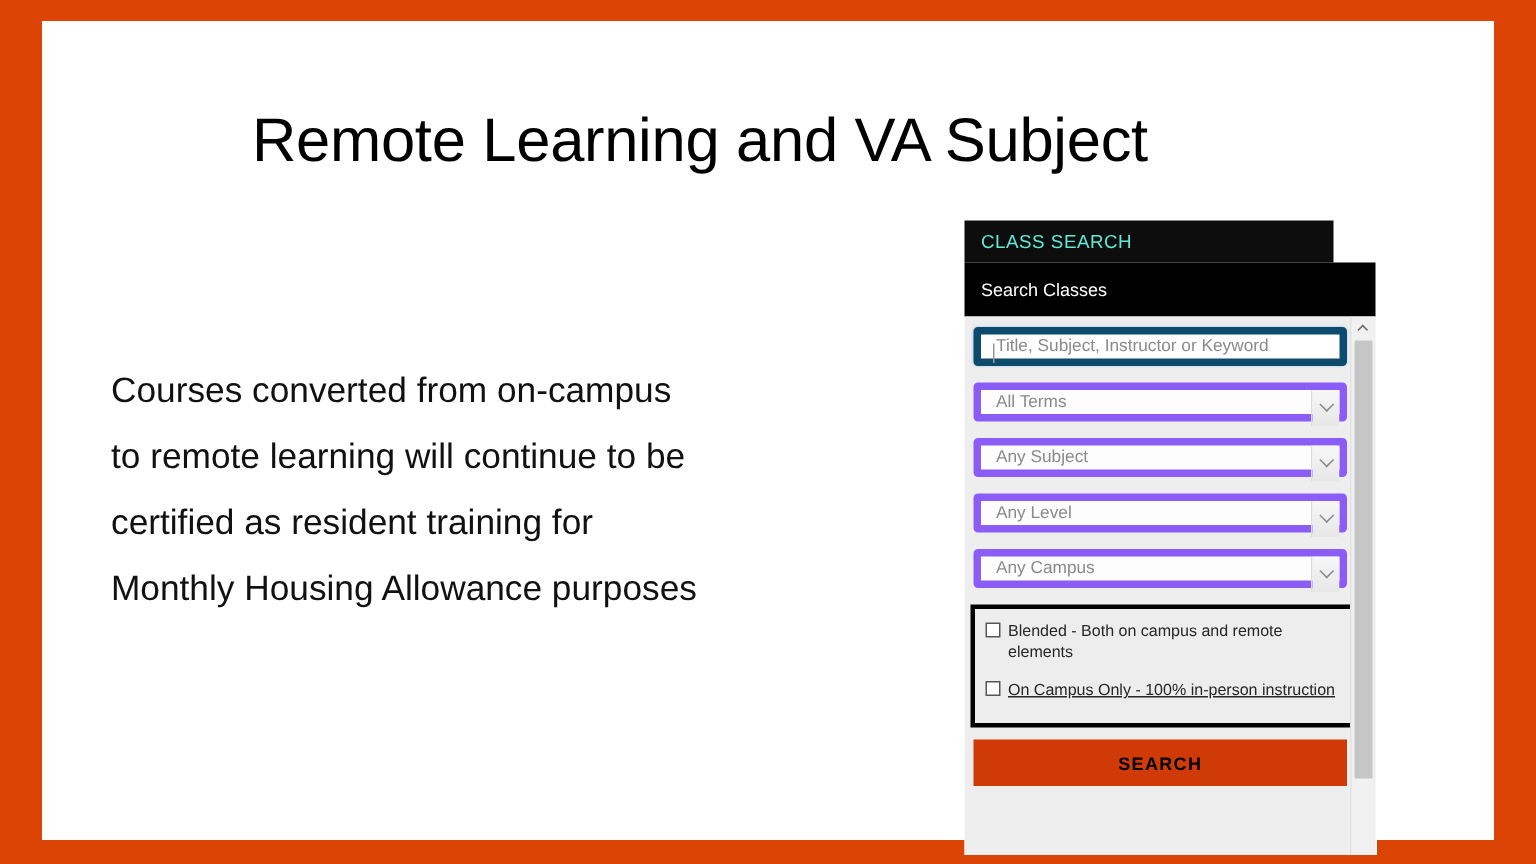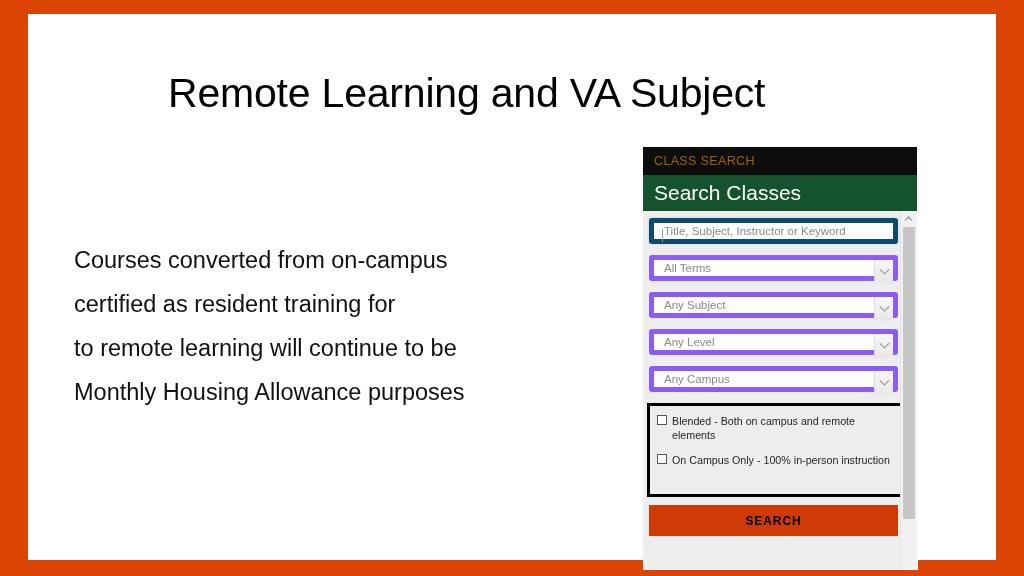--- a/index.html
+++ b/index.html
@@ -52,32 +52,32 @@
   
   #class-search-widget {
     position: absolute;
     left: 615px; top: 133px;
     width: 275px; height: 423px;
     background: #ffffff;
   }
   .cs-topbar {
     height: 28px;
     background: #0d0d0d;
-    color: #a16207;
+    color: #5eead4;
     font-size: 12.5px;
     letter-spacing: .35px;
     display: flex; align-items: center;
     padding-left: 11px;
-    width: 274px;
+    width: 246px;
   }
   .cs-header {
     height: 36px;
-    background: #14532d;
+    background: #000000;
     color: #ffffff;
-    font-size: 21px;
+    font-size: 12px;
     display: flex; align-items: center;
     padding-left: 11px;
     width: 274px;
   }
   .cs-body {
     position: relative;
     width: 274px;
     height: 359px;
     background: #eeeeee;
     padding: 7px 5px 0 6px;
@@ -132,21 +132,21 @@
     padding: 8px 6px 9px 7px;
   }
   .cb-row {
     display: flex;
     align-items: flex-start;
     font-size: 10.7px;
     color: #262626;
     line-height: 14px;
     margin-bottom: 11px;
   }
-  .cb-row:last-child { margin-bottom: 18px; }
+  .cb-row:last-child { margin-bottom: 6px; text-decoration: underline; }
   .cb-box {
     flex: 0 0 auto;
     width: 10px; height: 10px;
     border: 1.2px solid #555;
     background: #fff;
     margin: 1px 5px 0 0;
   }
   .cb-label { max-width: 228px; }
 
   
@@ -194,22 +194,22 @@
 </head>
 <body>
 
 <div id="slide">
   <div id="slide-canvas">
 
     <div id="slide-title">Remote Learning and VA Subject</div>
 
     <div id="body-copy">
       <div class="line">Courses converted from on-campus</div>
+      <div class="line">to remote learning will continue to be</div>
       <div class="line">certified as resident training for</div>
-      <div class="line">to remote learning will continue to be</div>
       <div class="line">Monthly Housing Allowance purposes</div>
     </div>
 
     <div id="class-search-widget">
 
       <div class="cs-topbar">
         <span>CLASS SEARCH</span>
       </div>
 
       <div class="cs-header">

